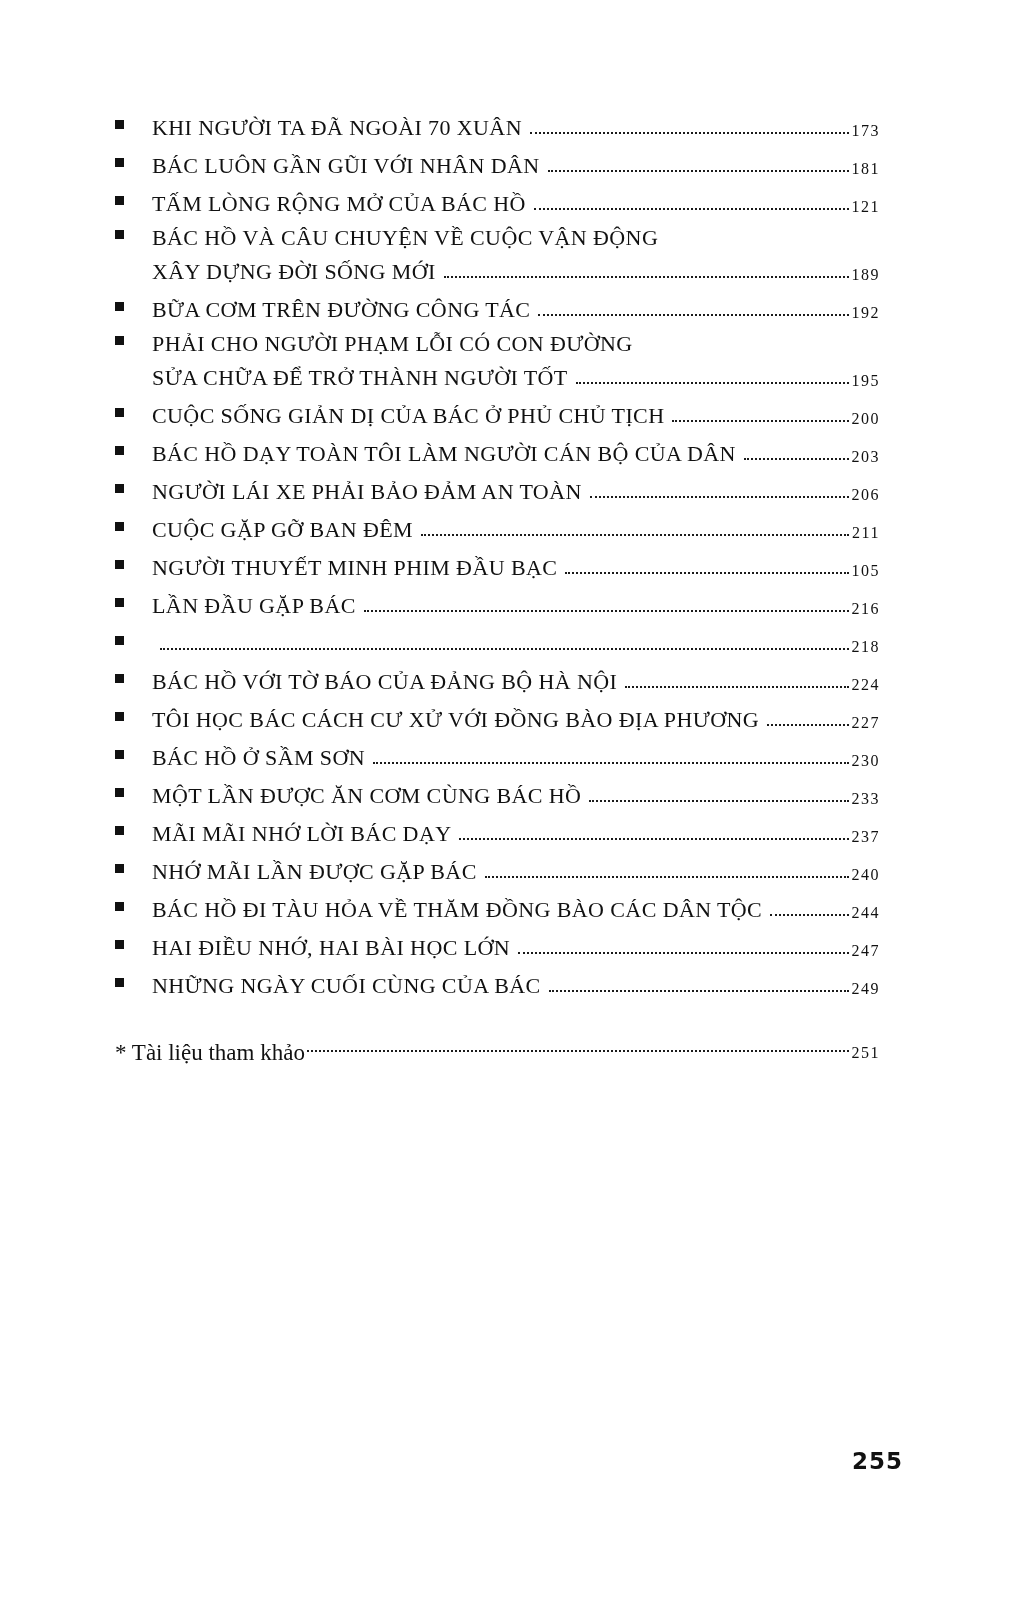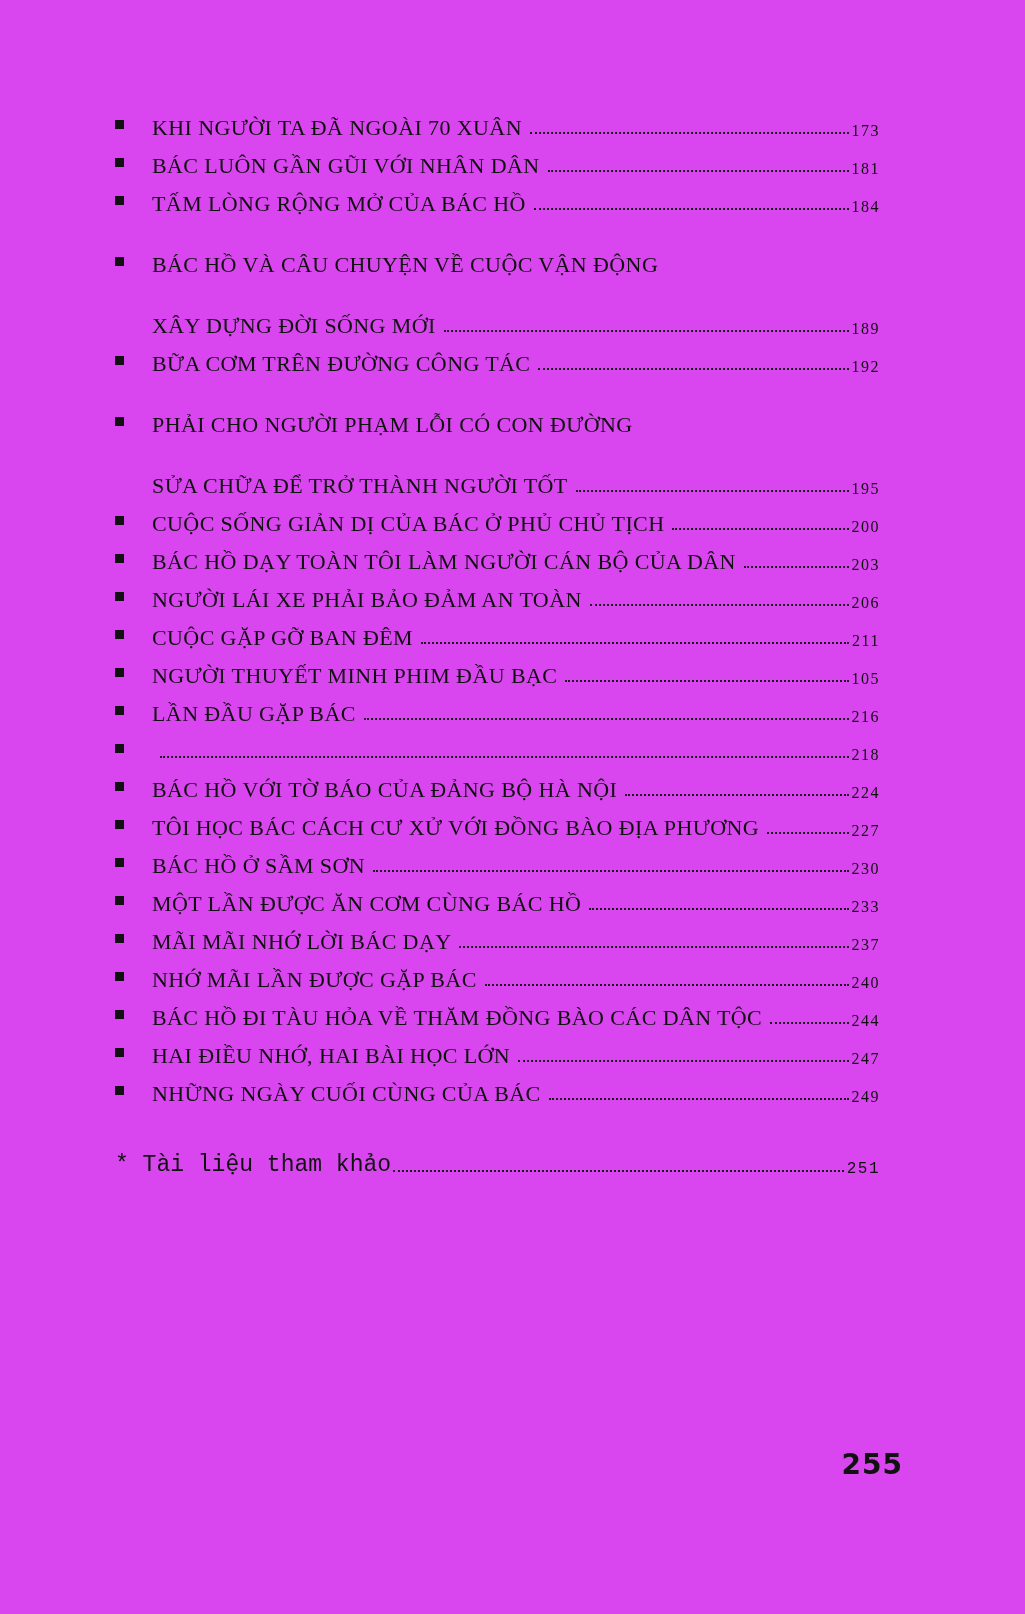--- a/index.html
+++ b/index.html
@@ -1,39 +1,39 @@
 <!DOCTYPE html>
 <html><head>
 <meta charset="utf-8">
 <style>
   html,body { margin:0; padding:0; background:#e8e8e8; }
   .page {
     position: relative;
     width: 1025px;
     height: 1614px;
     margin: 0 auto;
-    background: #d946ef;
+    background: #ffffff;
     color: #111111;
     font-family: "Liberation Serif", "DejaVu Serif", serif;
     overflow: hidden;
   }
   .toc {
     position: absolute;
     left: 115px;
     right: 145px;
     top: 106px;
   }
   .row {
     display: flex;
     align-items: flex-end;
     height: 38px;
     box-sizing: border-box;
     padding-bottom: 3px;
   }
-  .entry.two .row { height: 34px; margin-top: 27px; }
+  .entry.two .row { height: 34px; }
   .bullet {
     flex: 0 0 auto;
     width: 9px; height: 9px;
     background: #111;
     margin: 0 28px 12px 0;
     overflow: hidden;
     color: transparent;
     font-size: 0;
   }
   .indent { flex: 0 0 37px; }
@@ -54,42 +54,41 @@
   }
   .pnum {
     flex: 0 0 auto;
     font-size: 16px;
     letter-spacing: 1.5px;
     line-height: 1;
     padding-bottom: 2px;
   }
   .refrow {
     display: flex;
-    align-items: flex-end;
+    align-items: center;
     margin-top: 34px;
     height: 38px;
     box-sizing: border-box;
     padding-bottom: 3px;
-    font-family: Liberation Mono, monospace;
   }
   .reflabel {
     flex: 0 0 auto;
     white-space: nowrap;
     font-size: 23px;
     line-height: 1;
     padding-bottom: 2px;
   }
   .refrow .leader { margin-left: 2px; }
   .folio {
     position: absolute;
     top: 1448px;
     right: 122px;
     font-family: "DejaVu Sans", "Liberation Sans", sans-serif;
     font-weight: bold;
-    font-size: 28px;
+    font-size: 23px;
     letter-spacing: 1px;
     color: #111;
   }
 </style>
 </head>
 <body>
 
 <div class="page">
   <div class="toc">
 
@@ -109,21 +108,21 @@
         <span class="leader"></span>
         <span class="pnum">181</span>
       </div>
     </div>
 
     <div class="entry">
       <div class="row">
         <span class="bullet">■</span>
         <span class="title">TẤM LÒNG RỘNG MỞ CỦA BÁC HỒ</span>
         <span class="leader"></span>
-        <span class="pnum">184</span>
+        <span class="pnum">121</span>
       </div>
     </div>
 
     <div class="entry two">
       <div class="row">
         <span class="bullet">■</span>
         <span class="title">BÁC HỒ VÀ CÂU CHUYỆN VỀ CUỘC VẬN ĐỘNG</span>
       </div>
       <div class="row">
         <span class="indent"></span>

